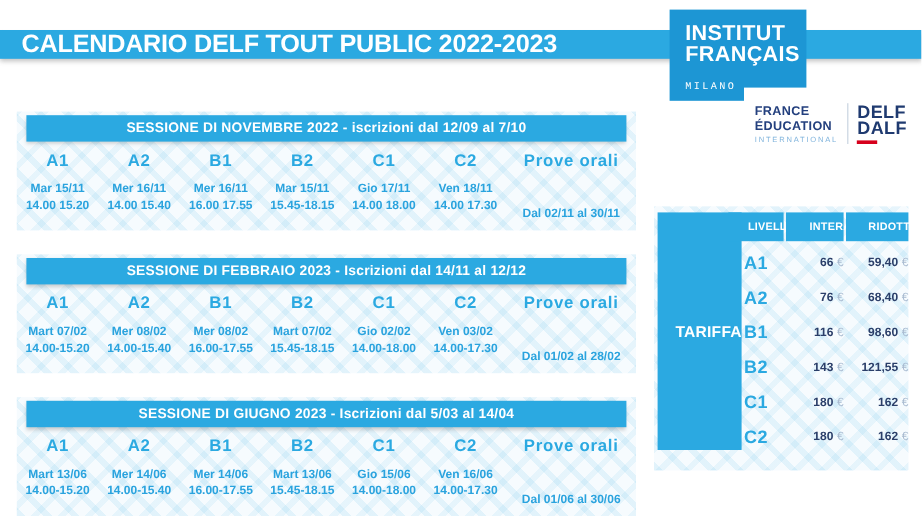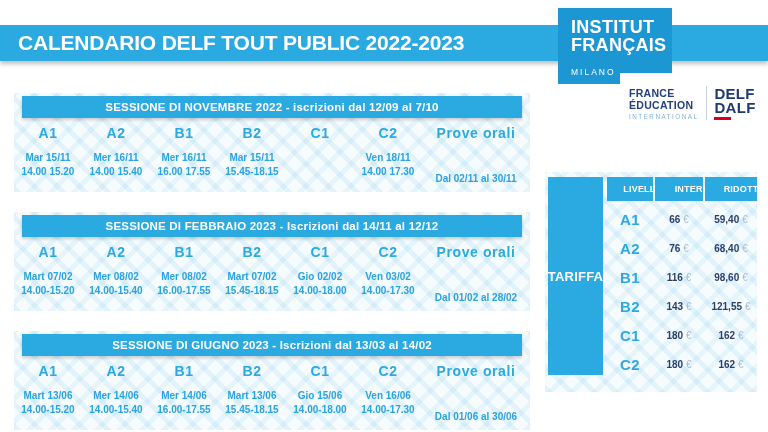--- a/index.html
+++ b/index.html
@@ -8,33 +8,33 @@
     font-family:"Liberation Sans",sans-serif;
   }
   .pattern{
     background-color:#f6fbfe;
     background-image:
       repeating-linear-gradient(45deg, rgba(43,169,225,0.10) 0 5px, transparent 5px 16px),
       repeating-linear-gradient(-45deg, rgba(43,169,225,0.08) 0 5px, transparent 5px 16px);
   }
   
   .top-band{
-    position:absolute;left:0;top:25px;width:768px;height:36px;background:#2BA9E1;
+    position:absolute;left:0;top:25px;width:768px;height:24px;background:#2BA9E1;
     box-shadow:0 3px 4px rgba(100,100,100,.4);
   }
   .page-title{
     position:absolute;left:18px;top:50%;transform:translateY(-50%);
     color:#fff;font-size:21px;font-weight:bold;letter-spacing:-0.2px;white-space:nowrap;
   }
   
   .if-box{
     position:absolute;left:558px;top:8px;width:114px;height:76px;background:#1D96D4;color:#fff;z-index:3;
   }
   .if-name{margin:11px 0 0 13px;font-weight:bold;font-size:18px;line-height:0.98;letter-spacing:0.3px;}
-  .if-city{margin:13px 0 0 13px;font-size:8.5px;letter-spacing:2px;}
+  .if-city{margin:13px 0 0 13px;font-size:8.5px;letter-spacing:2px;font-family:Liberation Mono, monospace;}
   
   .fe-box{
     position:absolute;left:620px;top:73px;width:148px;height:47px;background:#fff;z-index:4;
     display:flex;align-items:flex-end;
   }
   .fe-left{padding-left:9px;}
   .fe-l1,.fe-l2{font-size:10.5px;font-weight:bold;color:#24407E;line-height:1.08;letter-spacing:0.3px;}
   .fe-l3{font-size:6.3px;color:#7FB3DC;letter-spacing:1.5px;margin-top:2px;}
   .fe-divider{width:1px;height:34px;background:#C9D4E0;margin:0 7px 0 8px;}
   .dd-line{font-size:15px;font-weight:bold;color:#1F3A70;line-height:0.95;letter-spacing:0.3px;}
@@ -48,33 +48,33 @@
   }
   .session-cols{display:grid;grid-template-columns:repeat(6,68px) 1fr;margin-top:7px;}
   .scol{text-align:center;}
   .lvl-header{font-size:14px;font-weight:bold;color:#2BA9E1;letter-spacing:0.6px;}
   .cell-dates{margin-top:10px;font-size:10px;font-weight:bold;color:#2AA3DE;line-height:1.4;white-space:nowrap;}
   .oral-dates{margin-top:32px;font-size:10px;font-weight:bold;color:#2AA3DE;white-space:nowrap;}
   
   .tariffa{position:absolute;left:545px;top:172px;width:212px;height:220px;}
   .t-title{
     position:absolute;left:3px;top:5px;width:55px;height:198px;background:#2BA9E1;color:#fff;
-    font-weight:bold;font-size:13px;display:flex;align-items:center;justify-content:center;letter-spacing:0.2px;
+    font-weight:bold;font-size:13px;display:flex;align-items:center;justify-content:center;letter-spacing:0.2px;padding-left:15px;
   }
   .t-head{position:absolute;left:62px;top:5px;display:grid;grid-template-columns:46px 48px 52px;gap:2px;}
   .t-head-cell{
     height:24px;background:#2BA9E1;color:#fff;font-size:9px;font-weight:bold;
     display:flex;align-items:center;justify-content:center;letter-spacing:0.2px;padding-left:26px;
   }
   .t-rows{
     position:absolute;left:62px;top:33px;display:grid;grid-template-columns:46px 48px 52px;
     grid-auto-rows:29px;gap:0 2px;align-items:center;
   }
   .t-lvl{font-size:15px;font-weight:bold;color:#2BA9E1;text-align:center;letter-spacing:0.5px;}
-  .t-price{font-size:10px;font-weight:bold;color:#2A3E69;text-align:center;white-space:nowrap;}
+  .t-price{font-size:10px;font-weight:bold;color:#2A3E69;text-align:right;white-space:nowrap;}
   .t-eur{color:#A9BBD1;margin-left:3px;font-weight:normal;}
 </style>
 </head>
 <body>
 
 <div class="frame">
 
   <div class="top-band">
     <div class="page-title">CALENDARIO DELF TOUT PUBLIC 2022-2023</div>
   </div>
@@ -127,20 +127,24 @@
         </div>
         <div class="scol">
           <div class="lvl-header">B2</div>
           <div class="cell-dates">
             <div>Mar 15/11</div>
             <div>15.45-18.15</div>
           </div>
         </div>
         <div class="scol">
           <div class="lvl-header">C1</div>
+          <div class="cell-dates">
+            <div>Gio 17/11</div>
+            <div>14.00 18.00</div>
+          </div>
         </div>
         <div class="scol">
           <div class="lvl-header">C2</div>
           <div class="cell-dates">
             <div>Ven 18/11</div>
             <div>14.00 17.30</div>
           </div>
         </div>
         <div class="scol">
           <div class="lvl-header">Prove orali</div>
@@ -193,21 +197,21 @@
             <div>14.00-17.30</div>
           </div>
         </div>
         <div class="scol">
           <div class="lvl-header">Prove orali</div>
           <div class="oral-dates">Dal 01/02 al 28/02</div>
         </div>
       </div>
   </div>
   <div class="session-block pattern" style="top:331px">
-    <div class="session-banner">SESSIONE DI GIUGNO 2023 -  Iscrizioni dal 13/03 al 14/02</div>
+    <div class="session-banner">SESSIONE DI GIUGNO 2023 -  Iscrizioni dal 5/03 al 14/04</div>
     <div class="session-cols">
         <div class="scol">
           <div class="lvl-header">A1</div>
           <div class="cell-dates">
             <div>Mart 13/06</div>
             <div>14.00-15.20</div>
           </div>
         </div>
         <div class="scol">
           <div class="lvl-header">A2</div>

